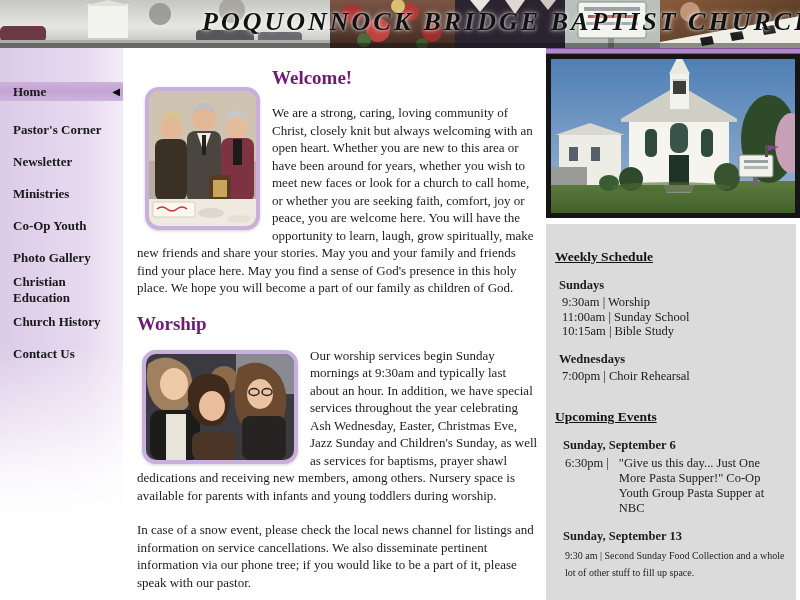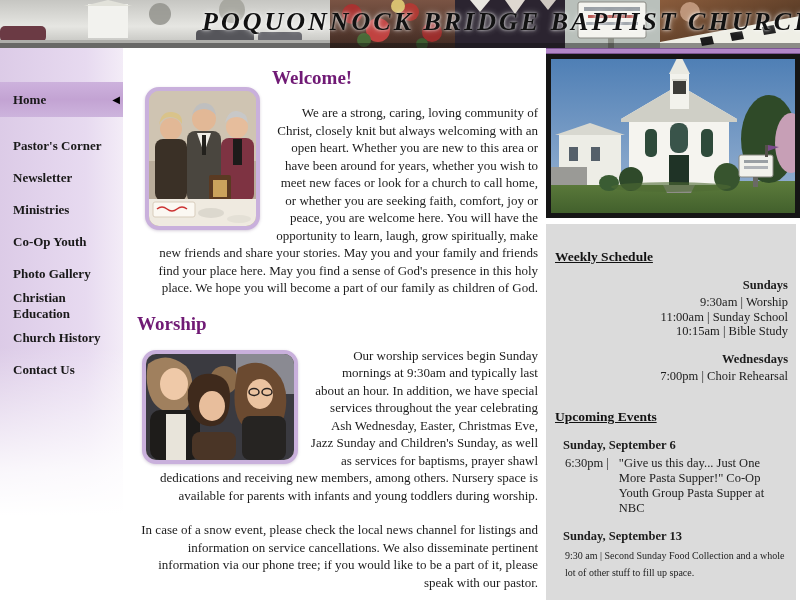--- a/index.html
+++ b/index.html
@@ -26,32 +26,32 @@
     background:
       linear-gradient(to bottom, rgba(255,255,255,0) 62%, rgba(255,255,255,.85) 88%, #fff 97%),
       linear-gradient(to right, #dccbe7 0%, #e7daf0 70%, #f3ecf7 100%);
   }
   .nav { list-style:none; padding-top:34px; }
   .nav li {
     position:relative; height:32px; display:flex; align-items:center;
     padding-left:13px; font-weight:bold; font-size:13px; color:#191919; cursor:pointer;
   }
   .nav li.active {
-    height:35px; margin-bottom:13px;
+    height:19px; margin-bottom:13px;
     background:linear-gradient(to bottom,#cdb2dd 0%, #c3a3d3 50%, #cdb4dd 100%);
   }
   .nav li.active .arrow {
     position:absolute; right:3px; top:50%; transform:translateY(-50%);
     font-family:"DejaVu Sans",sans-serif; font-size:10px; color:#000; line-height:1;
   }
 
   
   .main { position:absolute; top:48px; left:137px; width:401px; padding-top:13px; }
   .main h2 { font-size:19px; font-weight:bold; color:#701a75; }
-  .main p  { font-size:13px; line-height:17.5px; text-align:right; }
+  .main p  { font-size:13px; line-height:17.5px; text-align:left; }
   .photo {
     float:left; border:4px solid #c9b0dc; border-radius:14px; overflow:hidden;
     background:#cfc4b2; box-shadow:0 1px 3px rgba(90,60,110,.25);
   }
   .photo svg { display:block; }
   .photo-welcome { width:115px; height:143px; margin:26px 12px 6px 8px; }
   .photo-worship { width:156px; height:114px; margin:3px 12px 4px 5px; }
   .h-welcome { margin:6px 0 15px 0; }
   .h-worship { clear:both; margin:16px 0 12px 0; }
   .p-snow { clear:left; margin-top:17px; }
@@ -62,21 +62,21 @@
   .photo-frame { border:5px solid #151515; height:164px; background:#5d87bb; overflow:hidden; }
   .photo-frame svg { display:block; }
   .panel {
     margin-top:6px; background:#dbdbdb; height:376px; width:250px;
     padding:25px 8px 0 9px; overflow:hidden;
   }
   .panel h3 {
     font-size:13.5px; font-weight:bold; color:#121212;
     text-decoration:underline; margin-bottom:13px;
   }
-  .sched-group { margin-left:4px; margin-bottom:13px;text-align:right; }
+  .sched-group { margin-left:4px; margin-bottom:13px; }
   .sched-day { font-weight:bold; font-size:12.5px; margin-bottom:2px; }
   .sched-item { font-size:12.5px; line-height:14.5px; padding-left:3px; }
   .events { margin-top:26px; }
   .event { margin-left:8px; margin-bottom:13px; }
   .event-date { font-weight:bold; font-size:12.5px; margin-bottom:3px; }
   .event-line { font-size:10px; line-height:17px; padding-left:2px; }
   .event-hang { display:flex; gap:10px; font-size:12.5px; line-height:15px; padding-left:2px; }
   .event-hang .t { white-space:nowrap; }
   .event-hang .d { flex:1; }
 </style>

